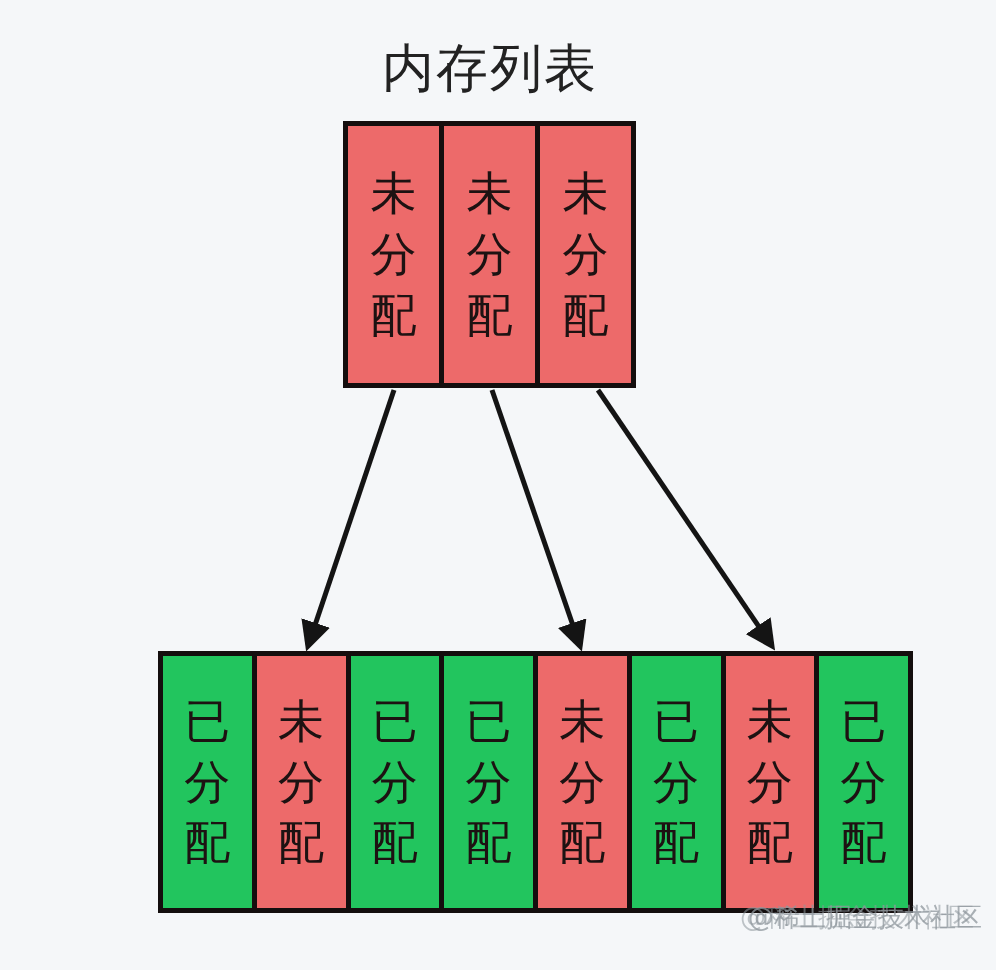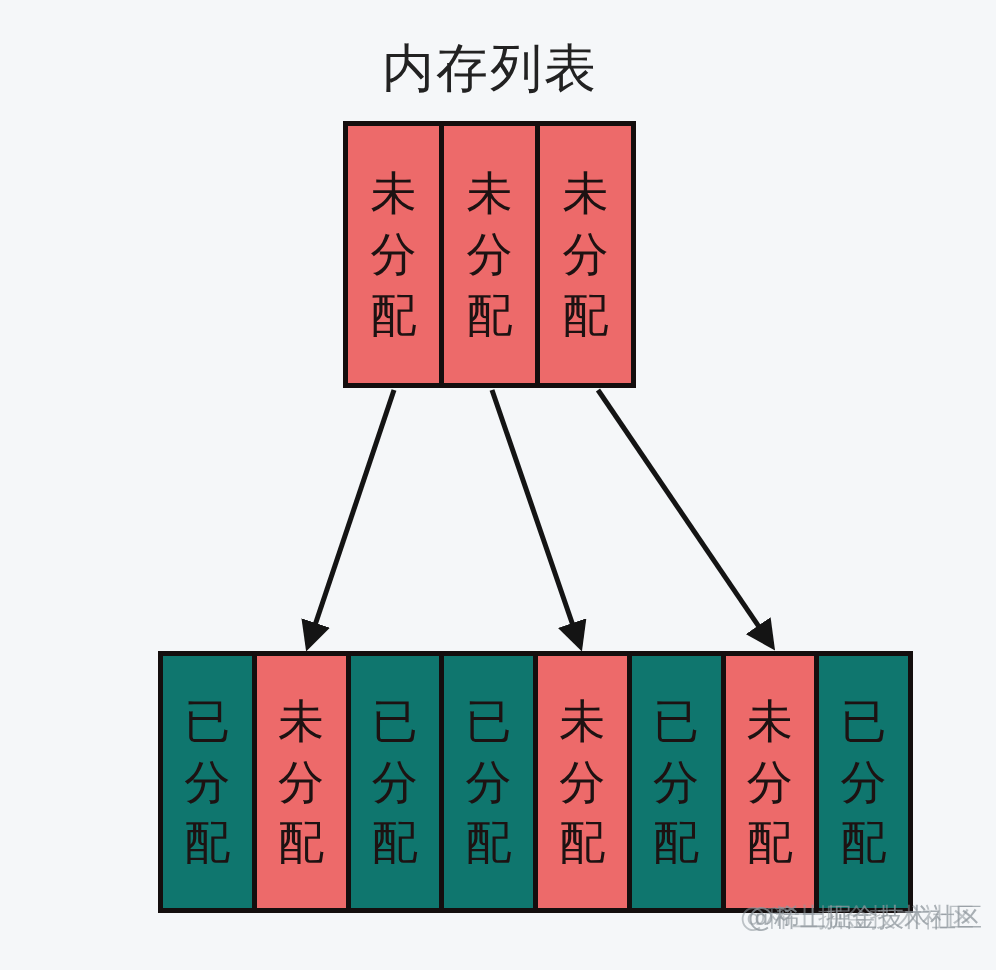--- a/index.html
+++ b/index.html
@@ -46,21 +46,21 @@
     width: 755px;
     height: 262px;
   }
   .cell {
     flex: 1;
     display: flex;
     align-items: center;
     justify-content: center;
   }
   .cell.unallocated { background: #ed6a6a; }
-  .cell.allocated  { background: #0f766e; }
+  .cell.allocated  { background: #22c55e; }
   .cell .label {
     width: 1.08em;
     font-size: 46px;
     line-height: 1.32;
     font-weight: 500;
     color: #1d1212;
     text-align: center;
     word-break: break-all;
   }
   .arrow-layer {

